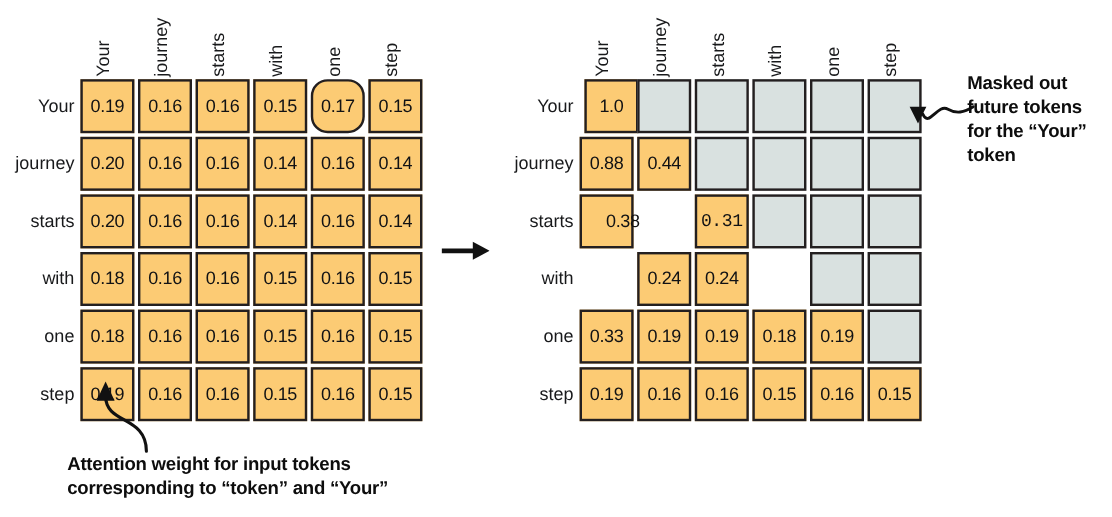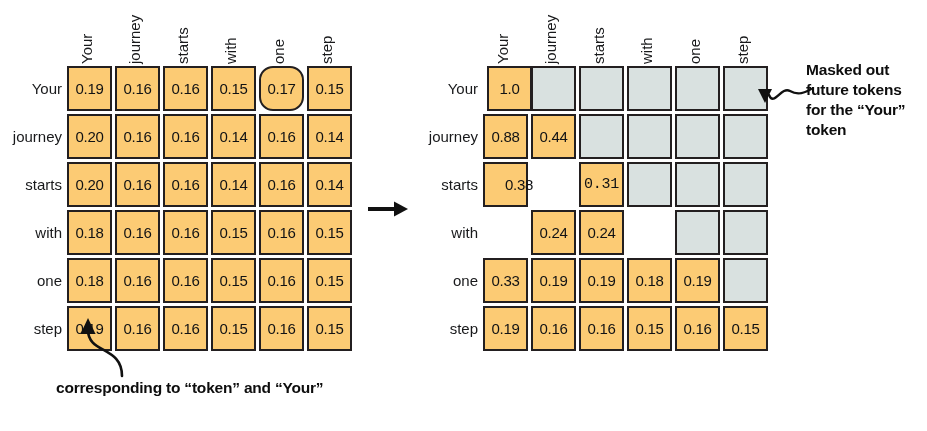--- a/index.html
+++ b/index.html
@@ -298,20 +298,21 @@
     </div>
 </div>
 
 <div id="callout-left-arrow">
   <svg width="70" height="70" viewBox="0 0 70 70">
     <path d="M12,18 C12,42 46,34 46,64" fill="none" stroke="#111111" stroke-width="2.6" stroke-linecap="round"></path>
     <polygon points="12,6 19.5,22 4.5,22" fill="#111111"></polygon>
   </svg>
 </div>
 <div class="callout" id="callout-left">
+  <span class="callout-line">Attention weight for input tokens</span>
   <span class="callout-line">corresponding to “token” and “Your”</span>
 </div>
 
 <div id="callout-right-arrow">
   <svg width="56" height="34" viewBox="0 0 56 34">
     <path d="M12,15 C17,27 24,6 33,11 C40,15 46,14 54,9" fill="none" stroke="#111111" stroke-width="2.4" stroke-linecap="round"></path>
     <polygon points="1,9 15,9 8,23" fill="#111111"></polygon>
   </svg>
 </div>
 <div class="callout" id="callout-right">

